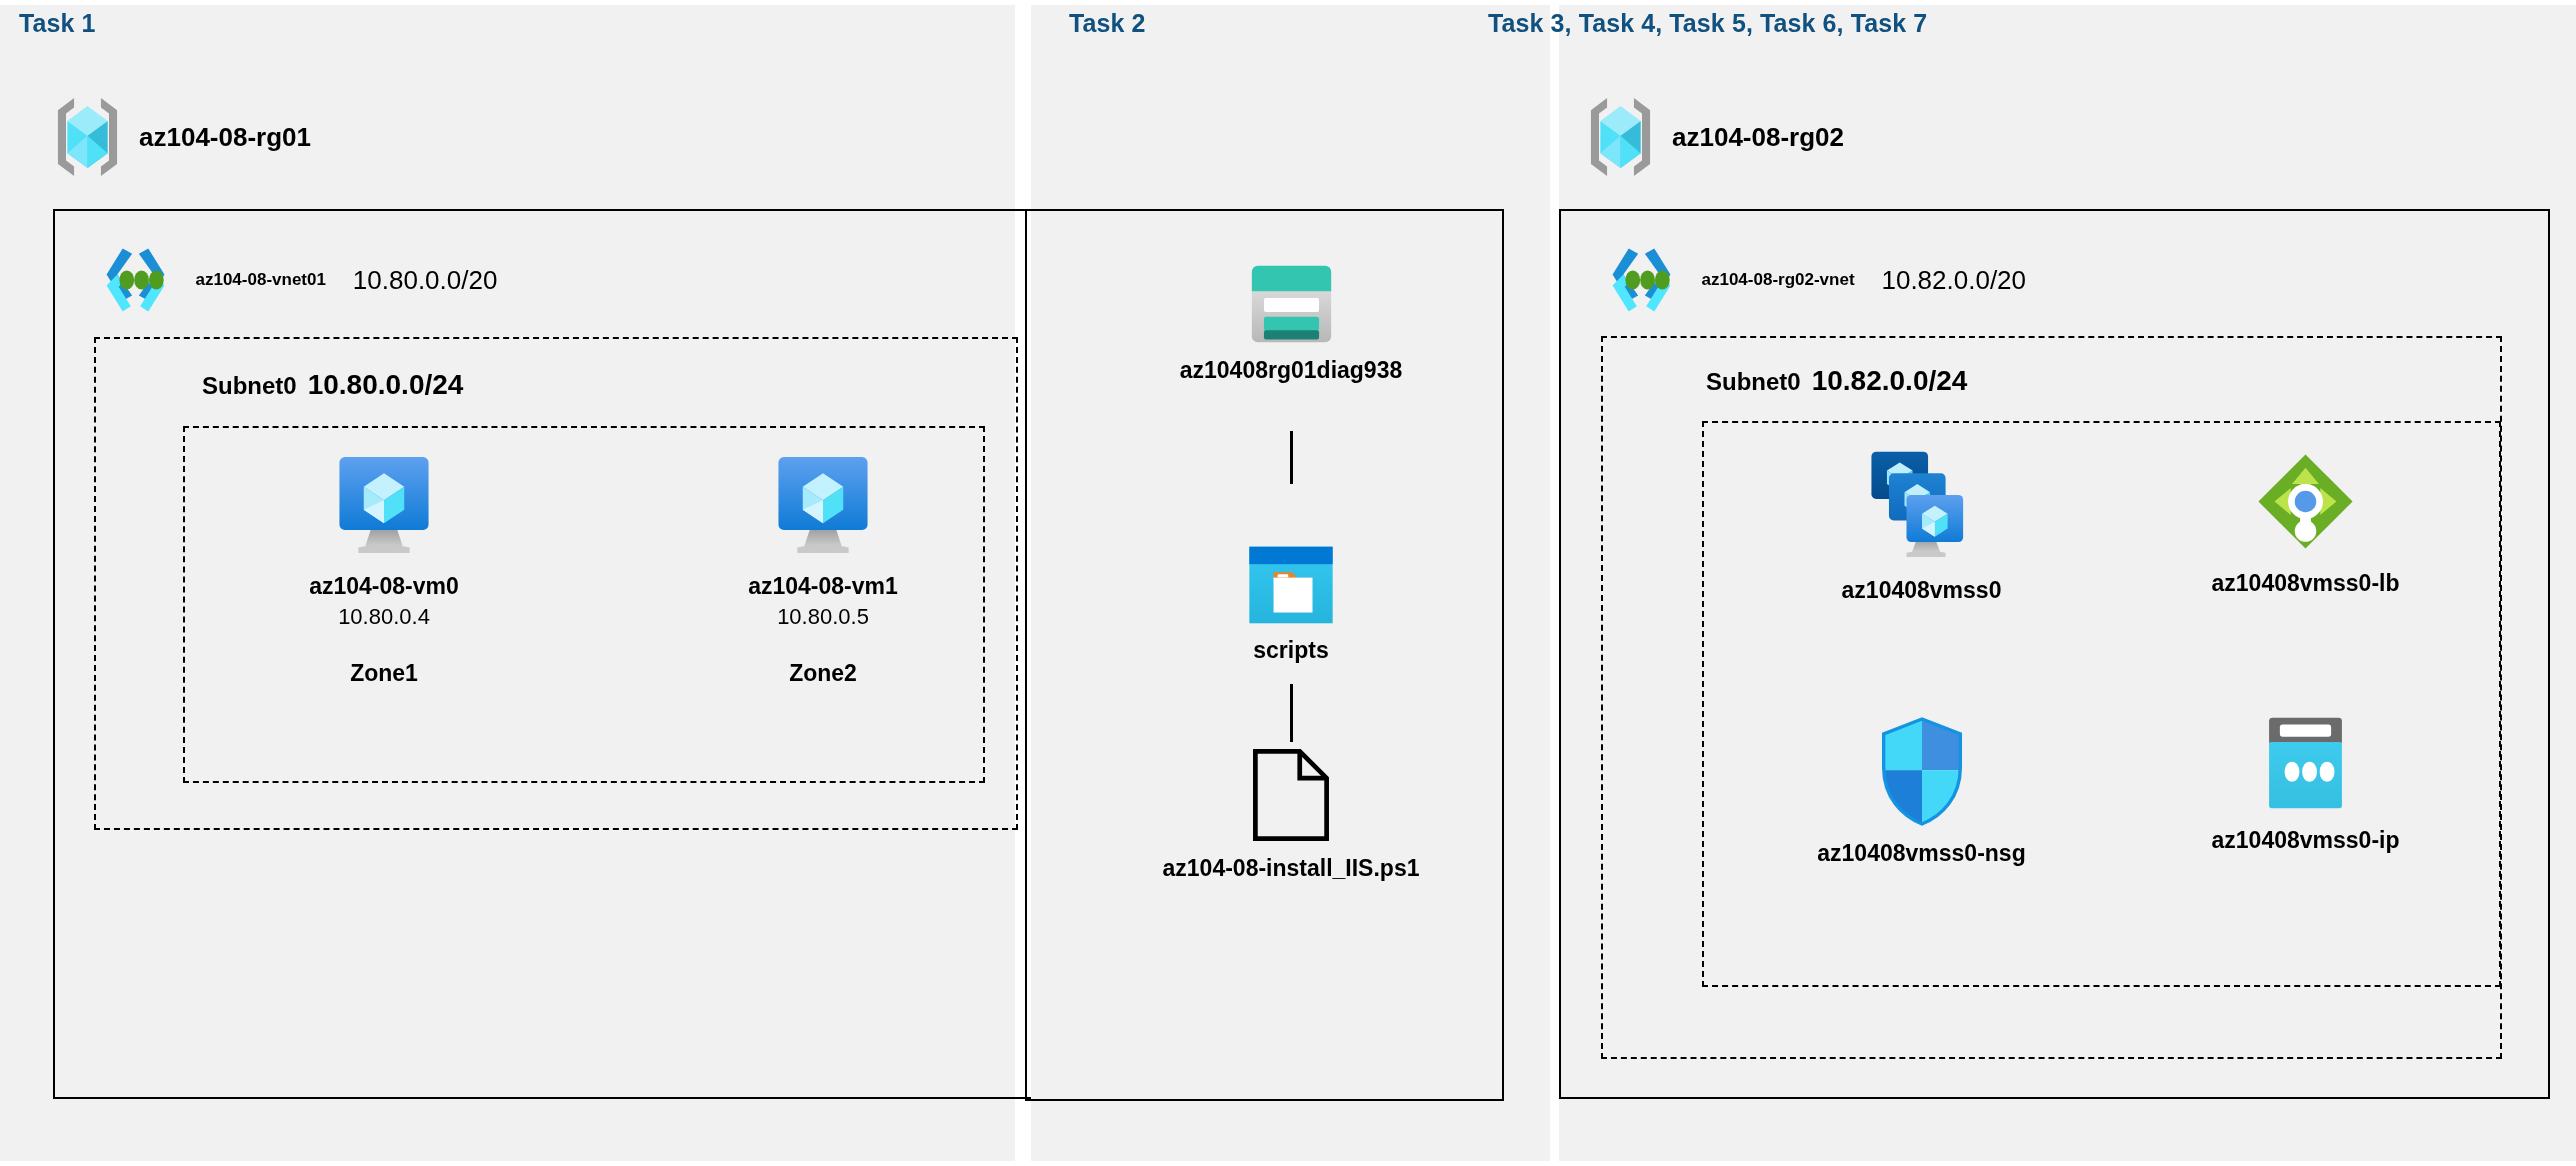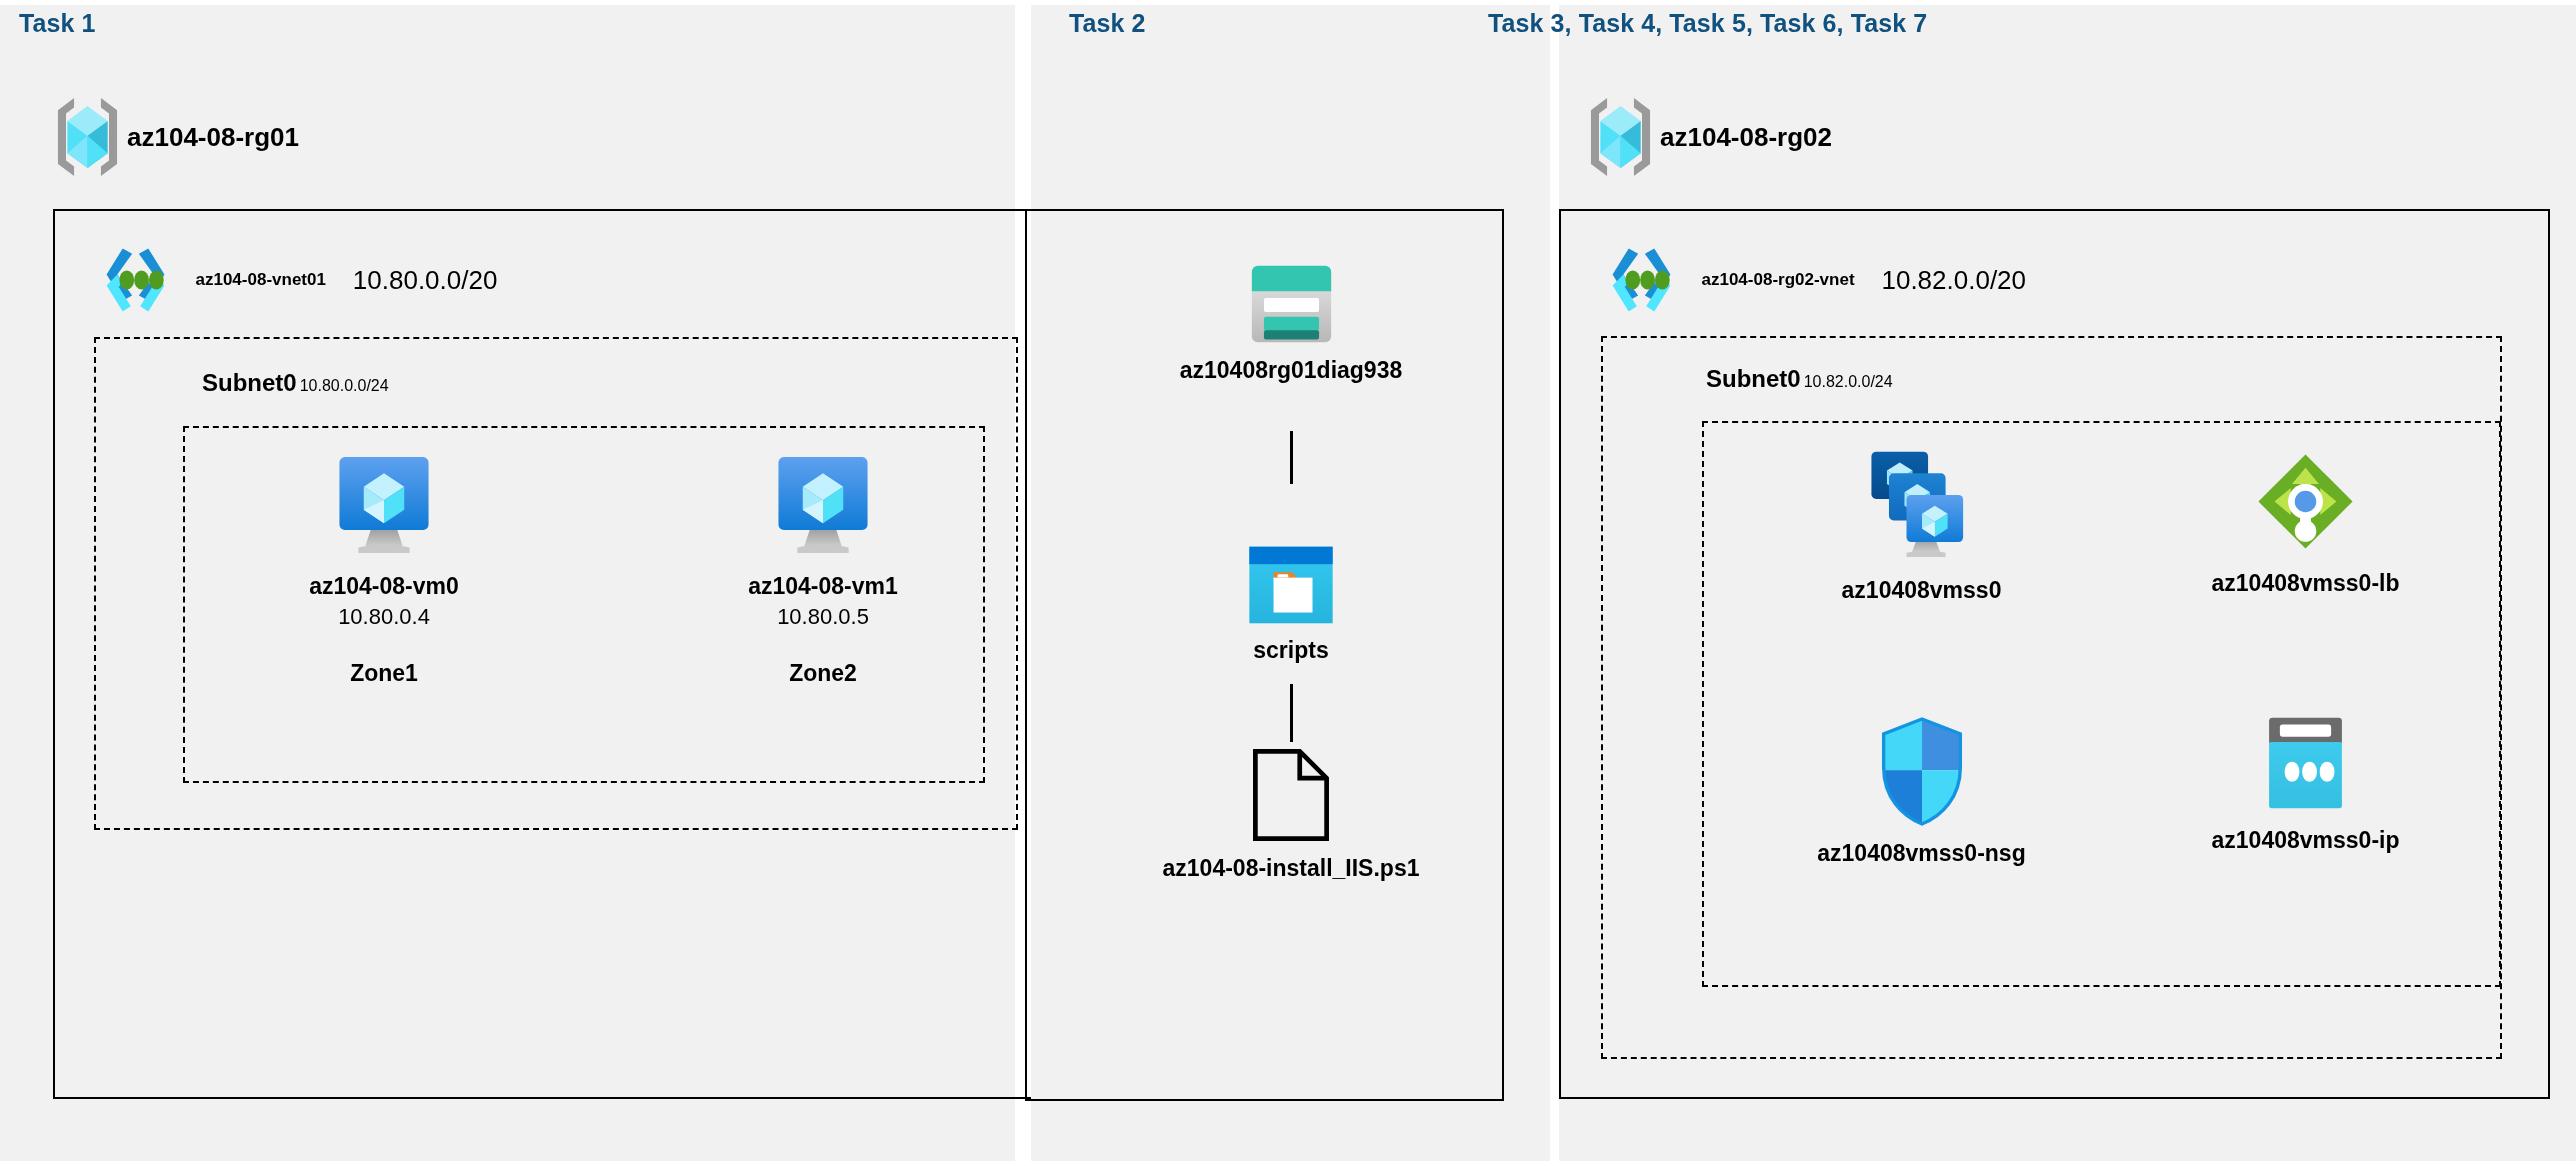--- a/index.html
+++ b/index.html
@@ -8,28 +8,28 @@
     font-family:"Liberation Sans","DejaVu Sans",sans-serif;
     background:#ffffff;
   }
   .panel{position:absolute;background:#f1f1f1;}
   .task-title{
     position:absolute;color:#10517f;font-weight:bold;font-size:25px;
     letter-spacing:0.1px;white-space:nowrap;
   }
   .solid-box{position:absolute;border:2.7px solid #000;box-sizing:border-box;}
   .dashed-box{position:absolute;border:2.7px dashed #000;box-sizing:border-box;}
-  .rg-row{position:absolute;display:flex;align-items:center;gap:3px;}
+  .rg-row{position:absolute;display:flex;align-items:center;gap:15px;}
   .rg-label{font-size:26px;font-weight:bold;color:#000;white-space:nowrap;}
   .vnet-row{position:absolute;display:flex;align-items:center;gap:17.5px;}
   .vnet-name{font-size:17px;font-weight:bold;color:#000;white-space:nowrap;}
   .vnet-cidr{font-size:26px;font-weight:normal;color:#000;white-space:nowrap;margin-left:9.4px;}
   .subnet-row{position:absolute;white-space:nowrap;}
   .subnet-name{font-size:24px;font-weight:bold;color:#000;}
-  .subnet-cidr{font-size:16px;font-weight:normal;color:#000;}
+  .subnet-cidr{font-size:28px;font-weight:bold;color:#000;margin-left:8px;}
   .node{position:absolute;display:flex;flex-direction:column;align-items:center;}
   .node-label{font-size:23px;font-weight:bold;color:#000;white-space:nowrap;margin-top:12px;}
   .node-sub{font-size:22px;font-weight:normal;color:#000;white-space:nowrap;margin-top:4px;text-align:right;}
   .node-zone{font-size:23px;font-weight:bold;color:#000;white-space:nowrap;margin-top:30px;text-align:right;}
   .connector{position:absolute;width:2.7px;background:#000;}
   svg{display:block;}
 </style>
 </head>
 <body>
 

